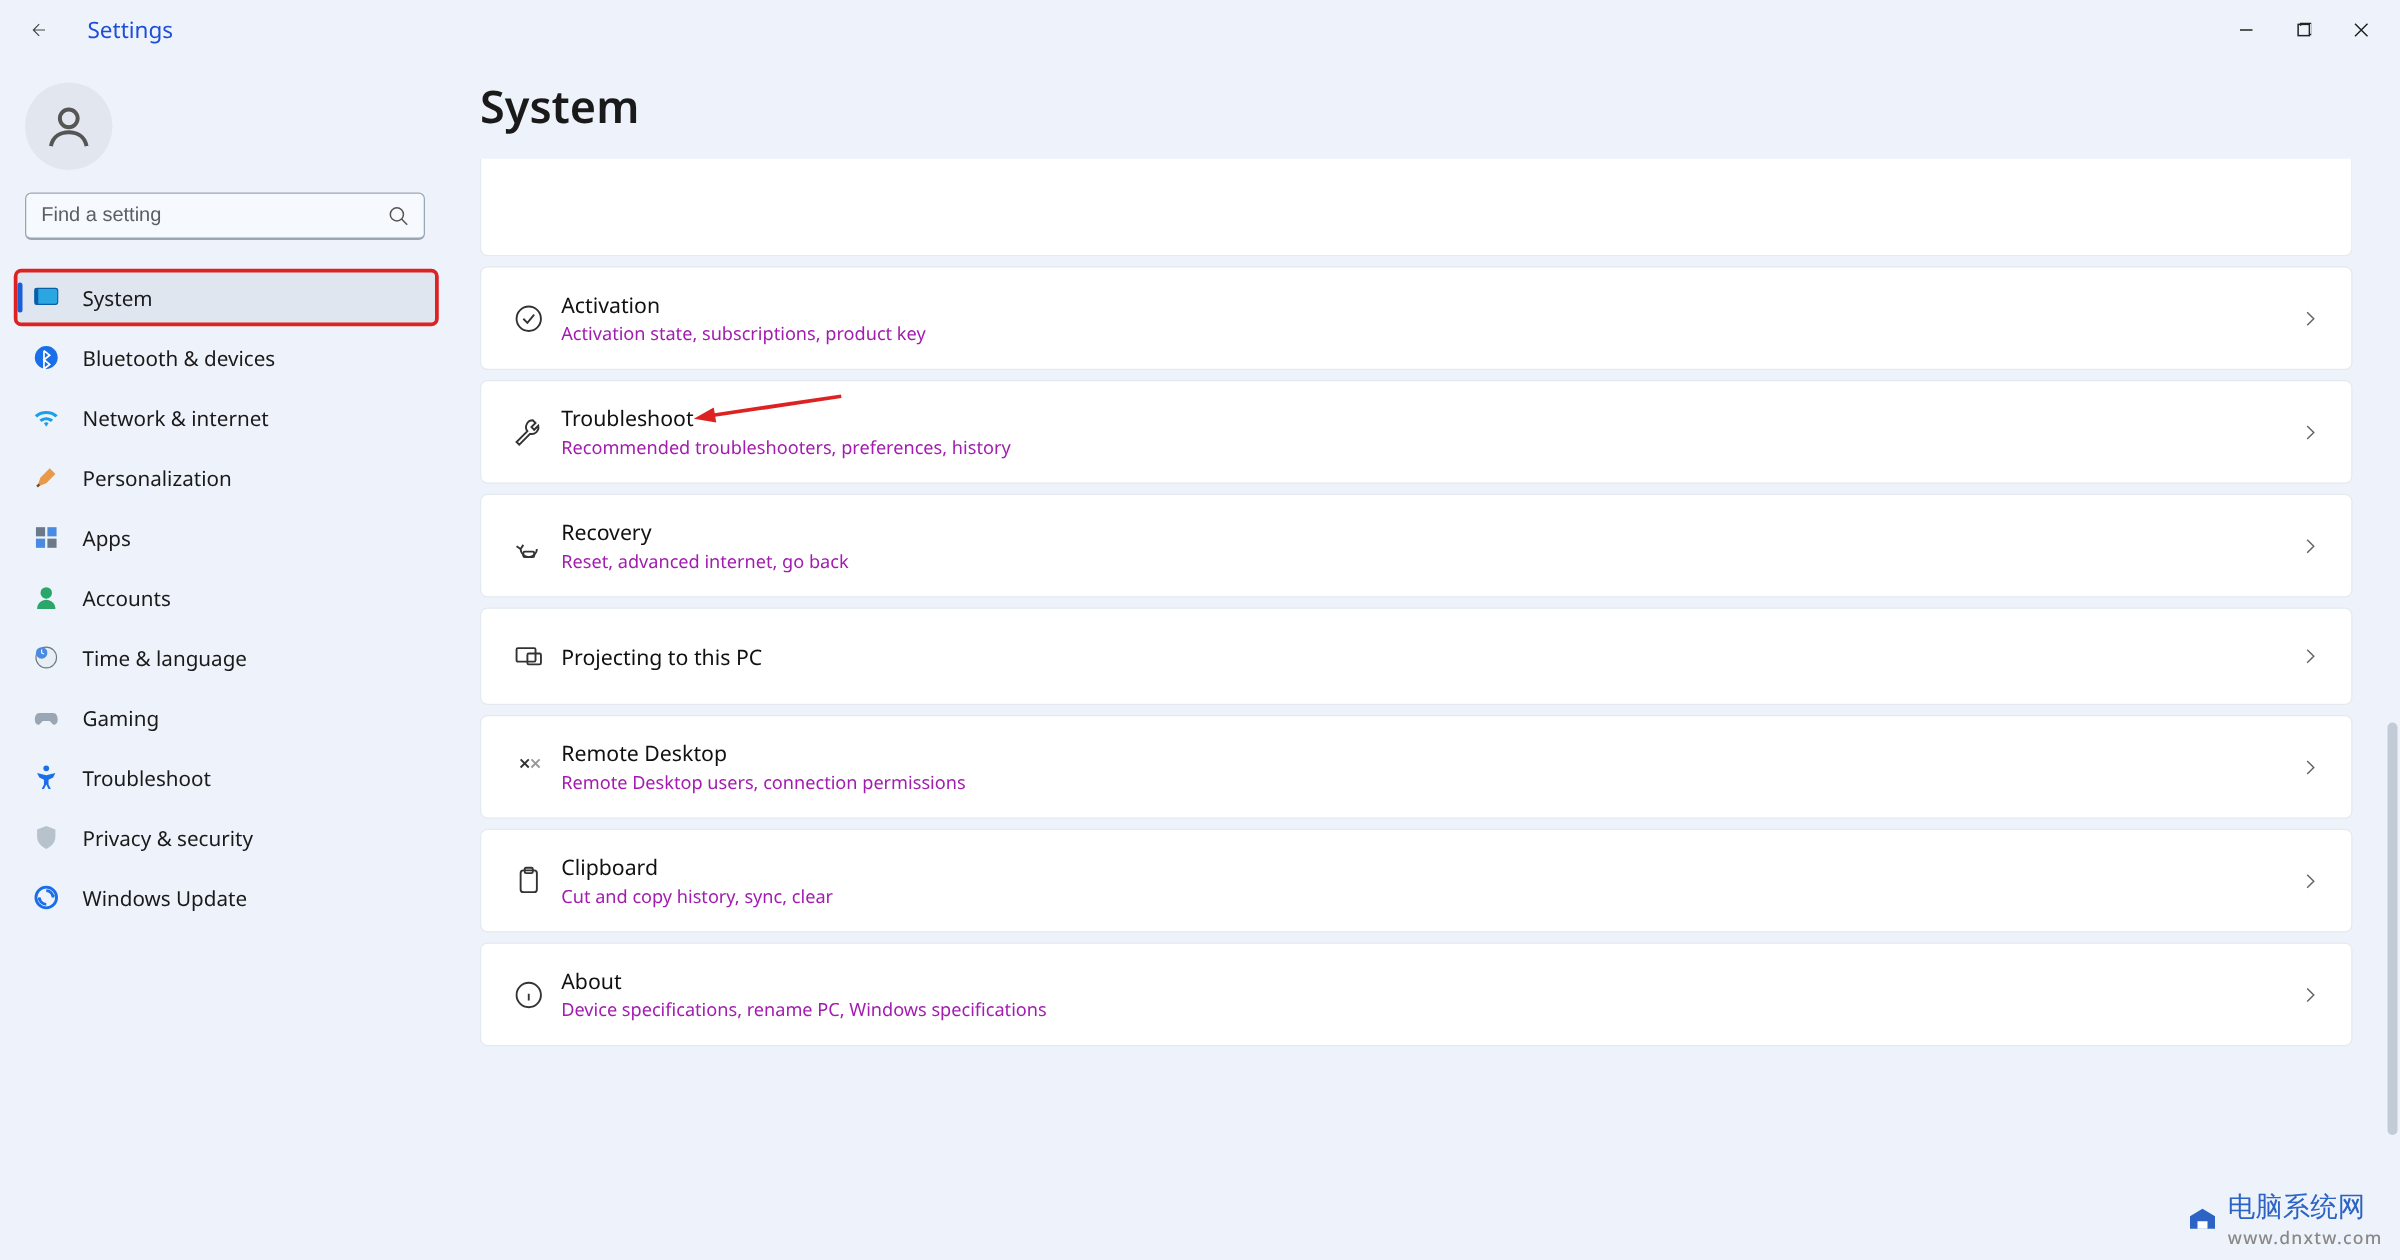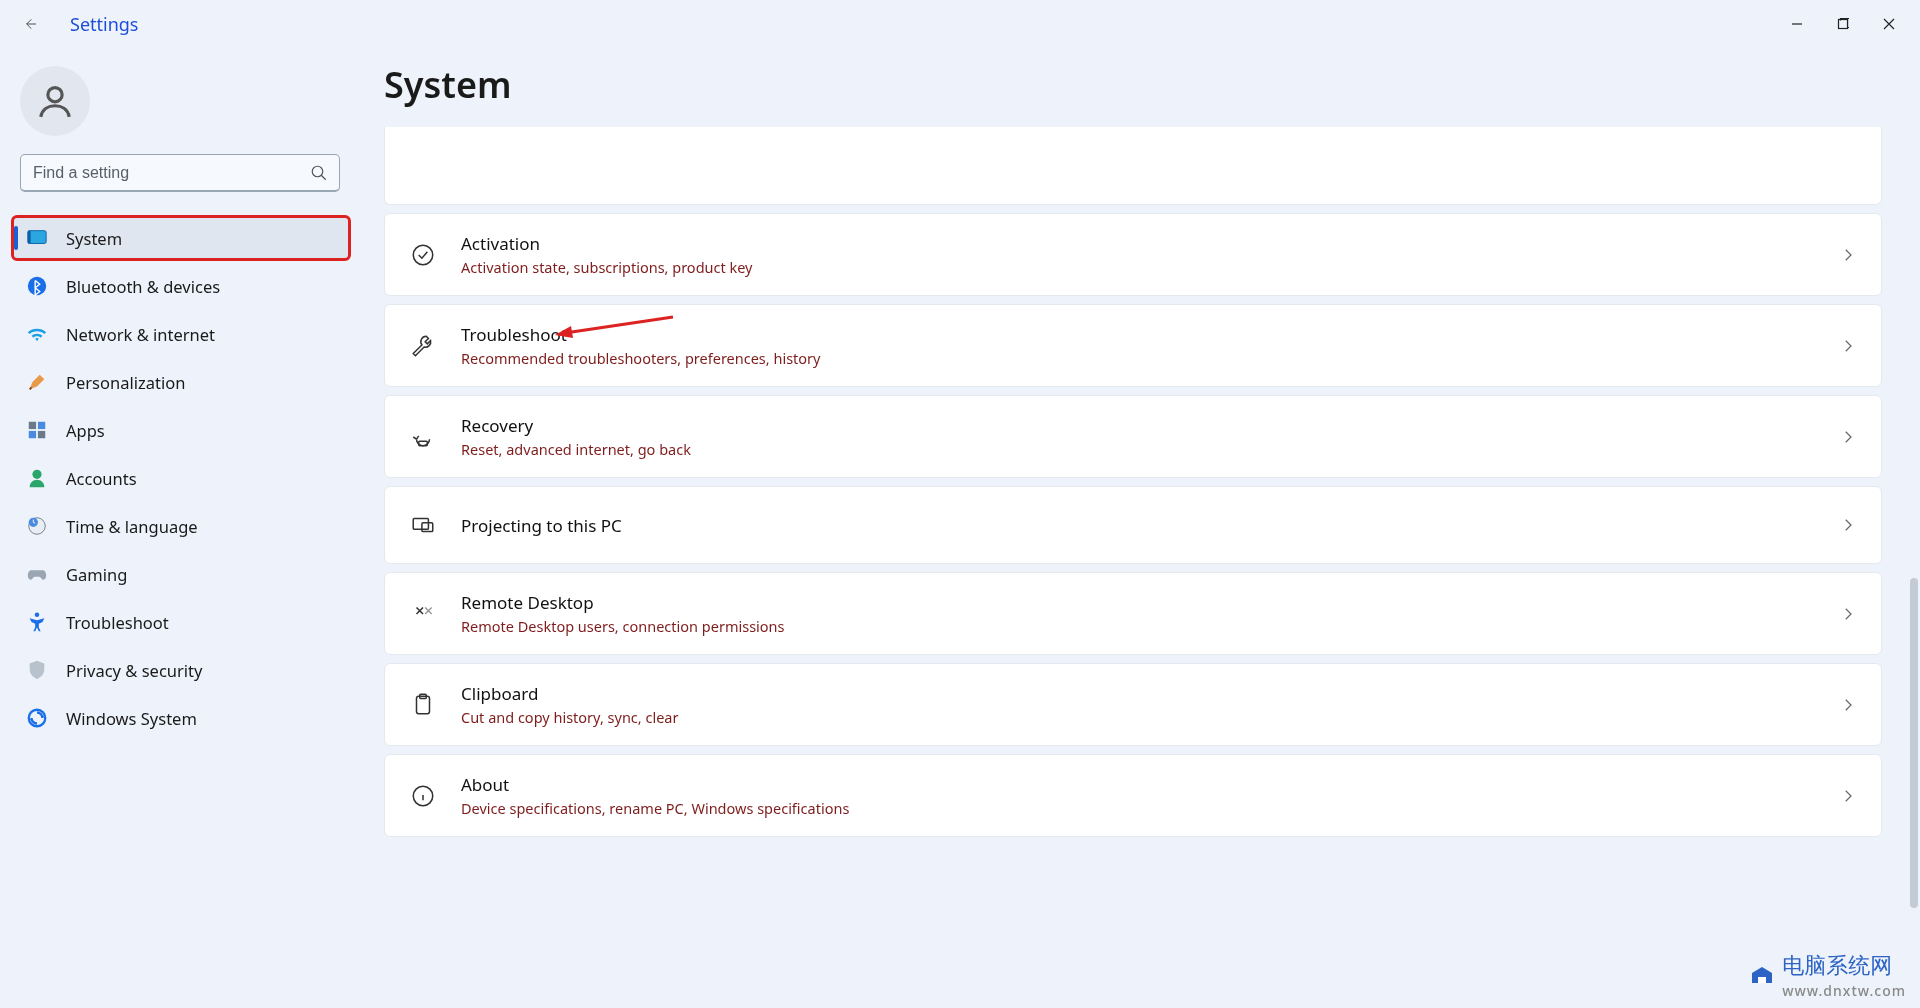--- a/index.html
+++ b/index.html
@@ -35,26 +35,26 @@
   .nav-item.selected { background: #dfe6f0; }
   .nav-item.selected::before { content: ""; position: absolute; left: 2px; top: 10px; bottom: 10px; width: 4px; border-radius: 2px; background: #1a5fd6; }
   .nav-item.highlighted { outline: 3px solid #d22; outline-offset: -2px; z-index: 2; }
   .nav-icon { width: 22px; height: 22px; display: flex; align-items: center; justify-content: center; flex-shrink: 0; }
   .nav-icon svg { width: 22px; height: 22px; }
 
   
   .page-title { font-size: 36px; font-weight: 600; margin: 4px 0 18px 0; }
   .cards { display: flex; flex-direction: column; gap: 8px; padding-right: 30px; position: relative; }
   .card.partial-top { height: 28px; background: #fff; border: 1px solid #e4e9f0; border-radius: 6px; border-top: none; border-top-left-radius: 0; border-top-right-radius: 0; }
-  .card { background: #fff; border: 1px solid #e4e9f0; border-radius: 6px; display: flex; align-items: center; padding: 18px 24px; gap: 24px; min-height: 78px; justify-content: space-between; }
+  .card { background: #fff; border: 1px solid #e4e9f0; border-radius: 6px; display: flex; align-items: center; padding: 18px 24px; gap: 12px; min-height: 78px; justify-content: space-between; }
   .card-icon { width: 28px; height: 28px; display: flex; align-items: center; justify-content: center; flex-shrink: 0; }
   .card-icon svg { width: 26px; height: 26px; stroke: #333; fill: none; stroke-width: 1.4; }
   .card-text { flex: 1; display: flex; flex-direction: column; gap: 2px; }
   .card-title { font-size: 17px; color: #111; }
-  .card-sub { font-size: 14.5px; color: #7f1d1d; }
+  .card-sub { font-size: 14.5px; color: #a21caf; }
   .chevron { width: 18px; height: 18px; stroke: #666; fill: none; stroke-width: 1.6; flex-shrink: 0; }
 
   
   .arrow-annot { position: absolute; pointer-events: none; }
   .arrow-annot svg { overflow: visible; }
 
   
   .watermark { position: absolute; right: 14px; bottom: 8px; display: flex; align-items: center; gap: 6px; color: #2c63c4; font-size: 22px; font-weight: 500; }
   .watermark-sub { font-size: 14px; color: #888; letter-spacing: 1px; display: block; }
   .watermark-icon { width: 28px; height: 24px; }
@@ -205,21 +205,21 @@
           <span>Privacy &amp; security</span>
         </div>
         <div class="nav-item">
           <span class="nav-icon">
               <svg viewBox="0 0 24 24">
                 <circle cx="12" cy="12" r="9" fill="none" stroke="#1a6fe8" stroke-width="2.5"></circle>
                 <path d="M12 6a6 6 0 016 6M12 18a6 6 0 01-6-6" stroke="#1a6fe8" fill="none" stroke-width="2.5"></path>
                 <path d="M16 10l2 2 2-2M8 14l-2-2-2 2" fill="#1a6fe8"></path>
               </svg>
             </span>
-          <span>Windows System</span>
+          <span>Windows Update</span>
         </div>
       </div>
     </div>
 
     <div class="main">
       <h1 class="page-title">System</h1>
       <div class="cards">
         <div class="card partial-top"></div>
 
         <div class="card">

